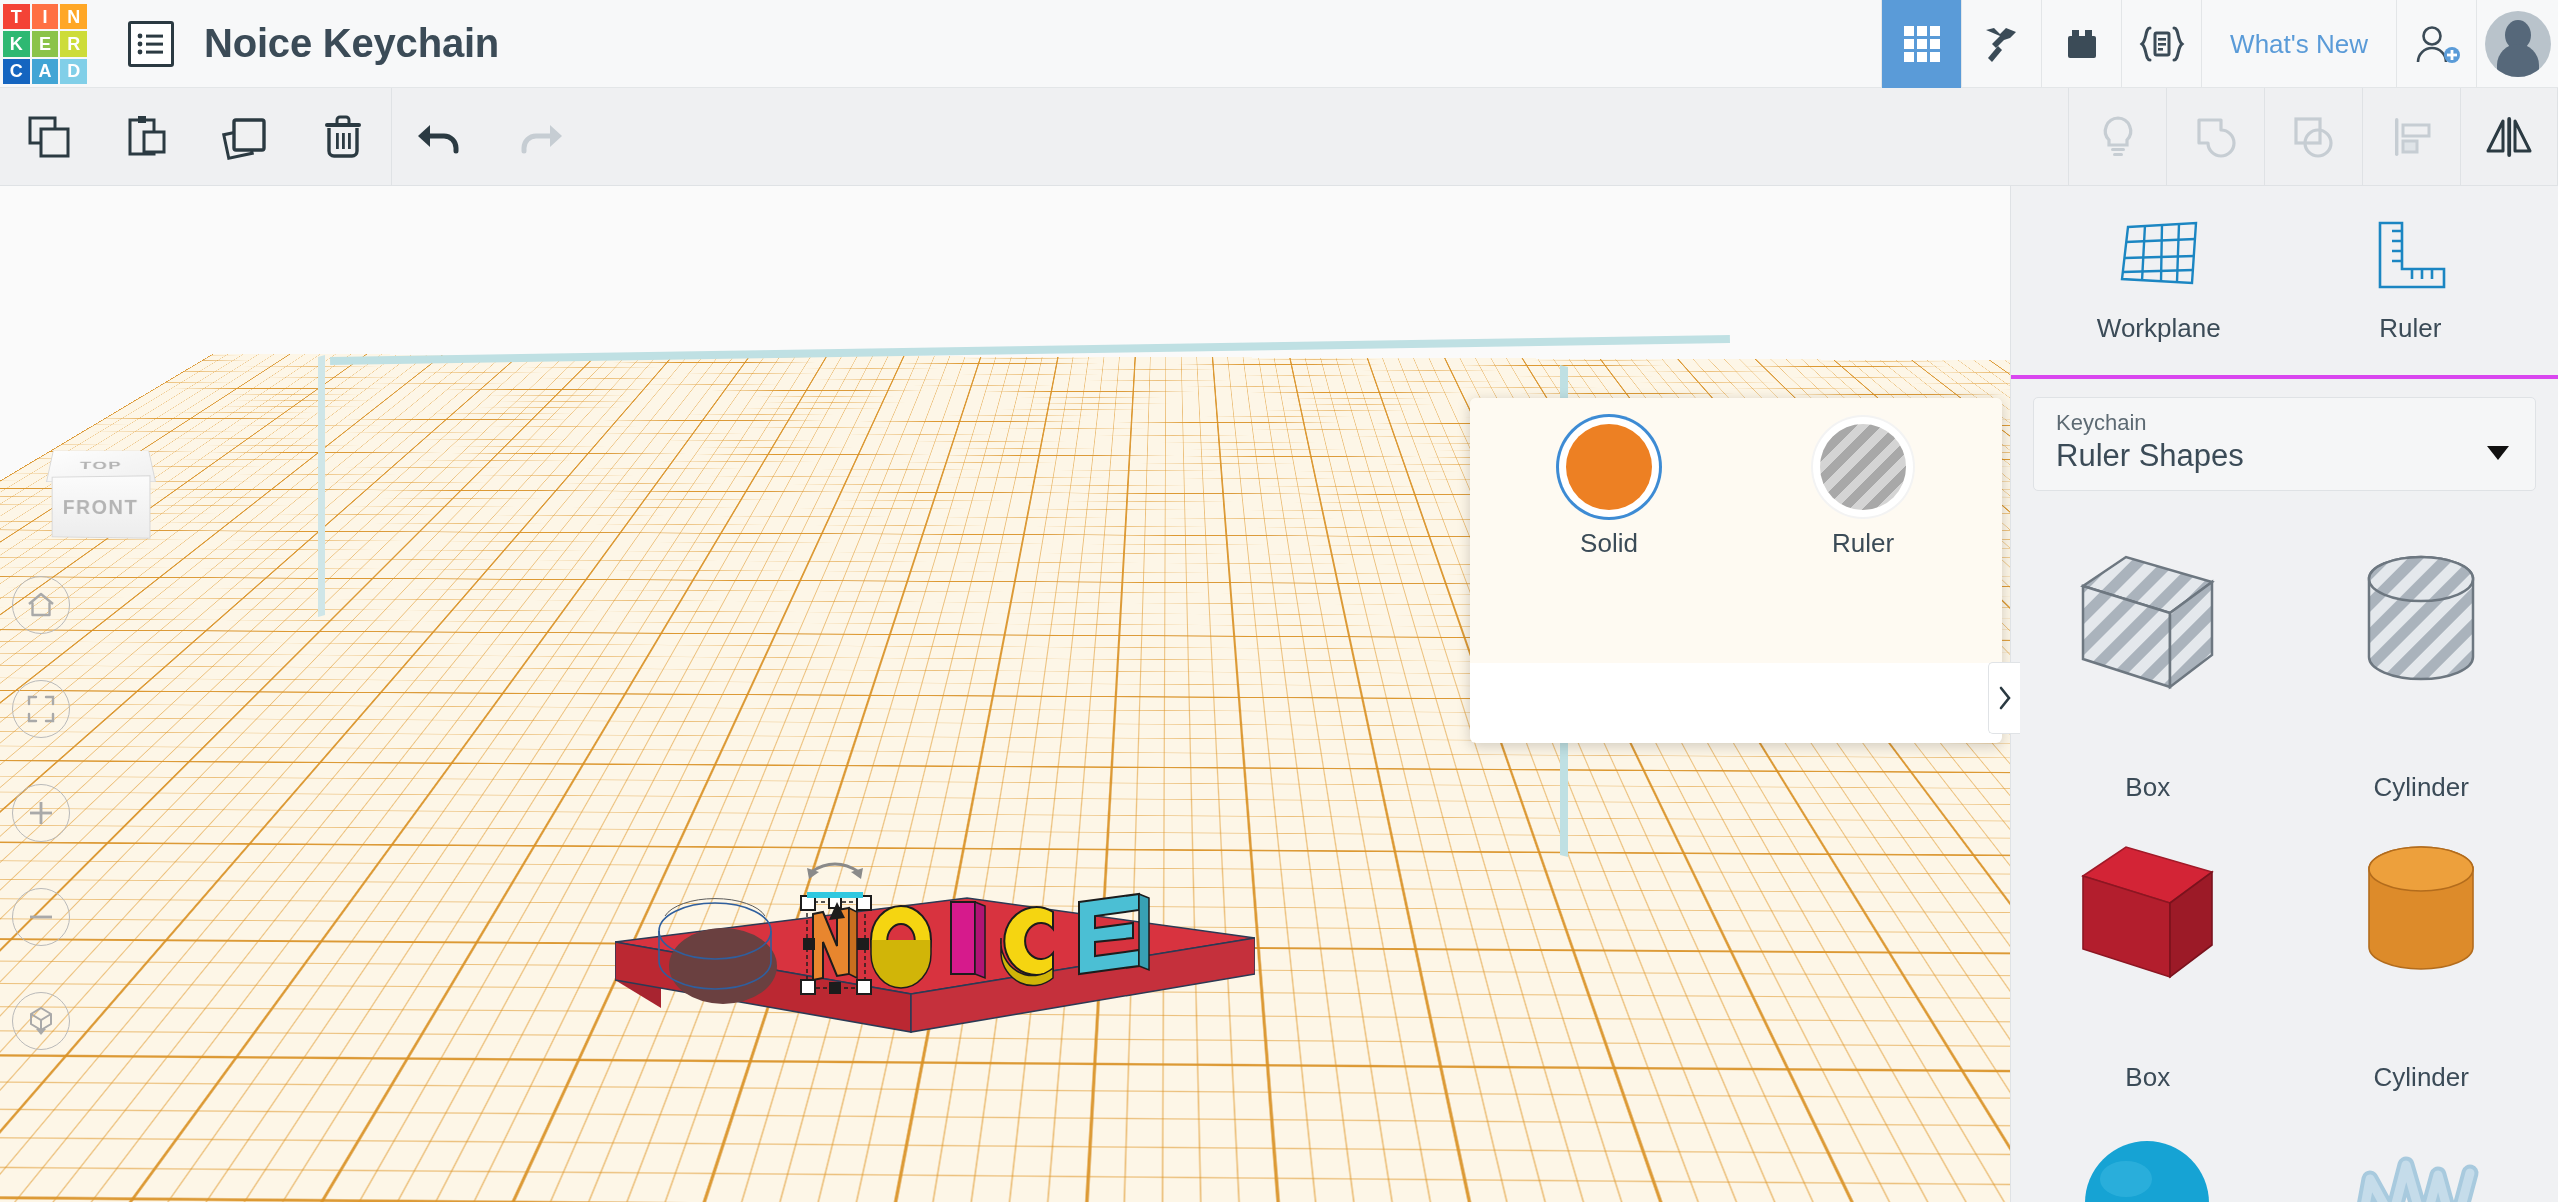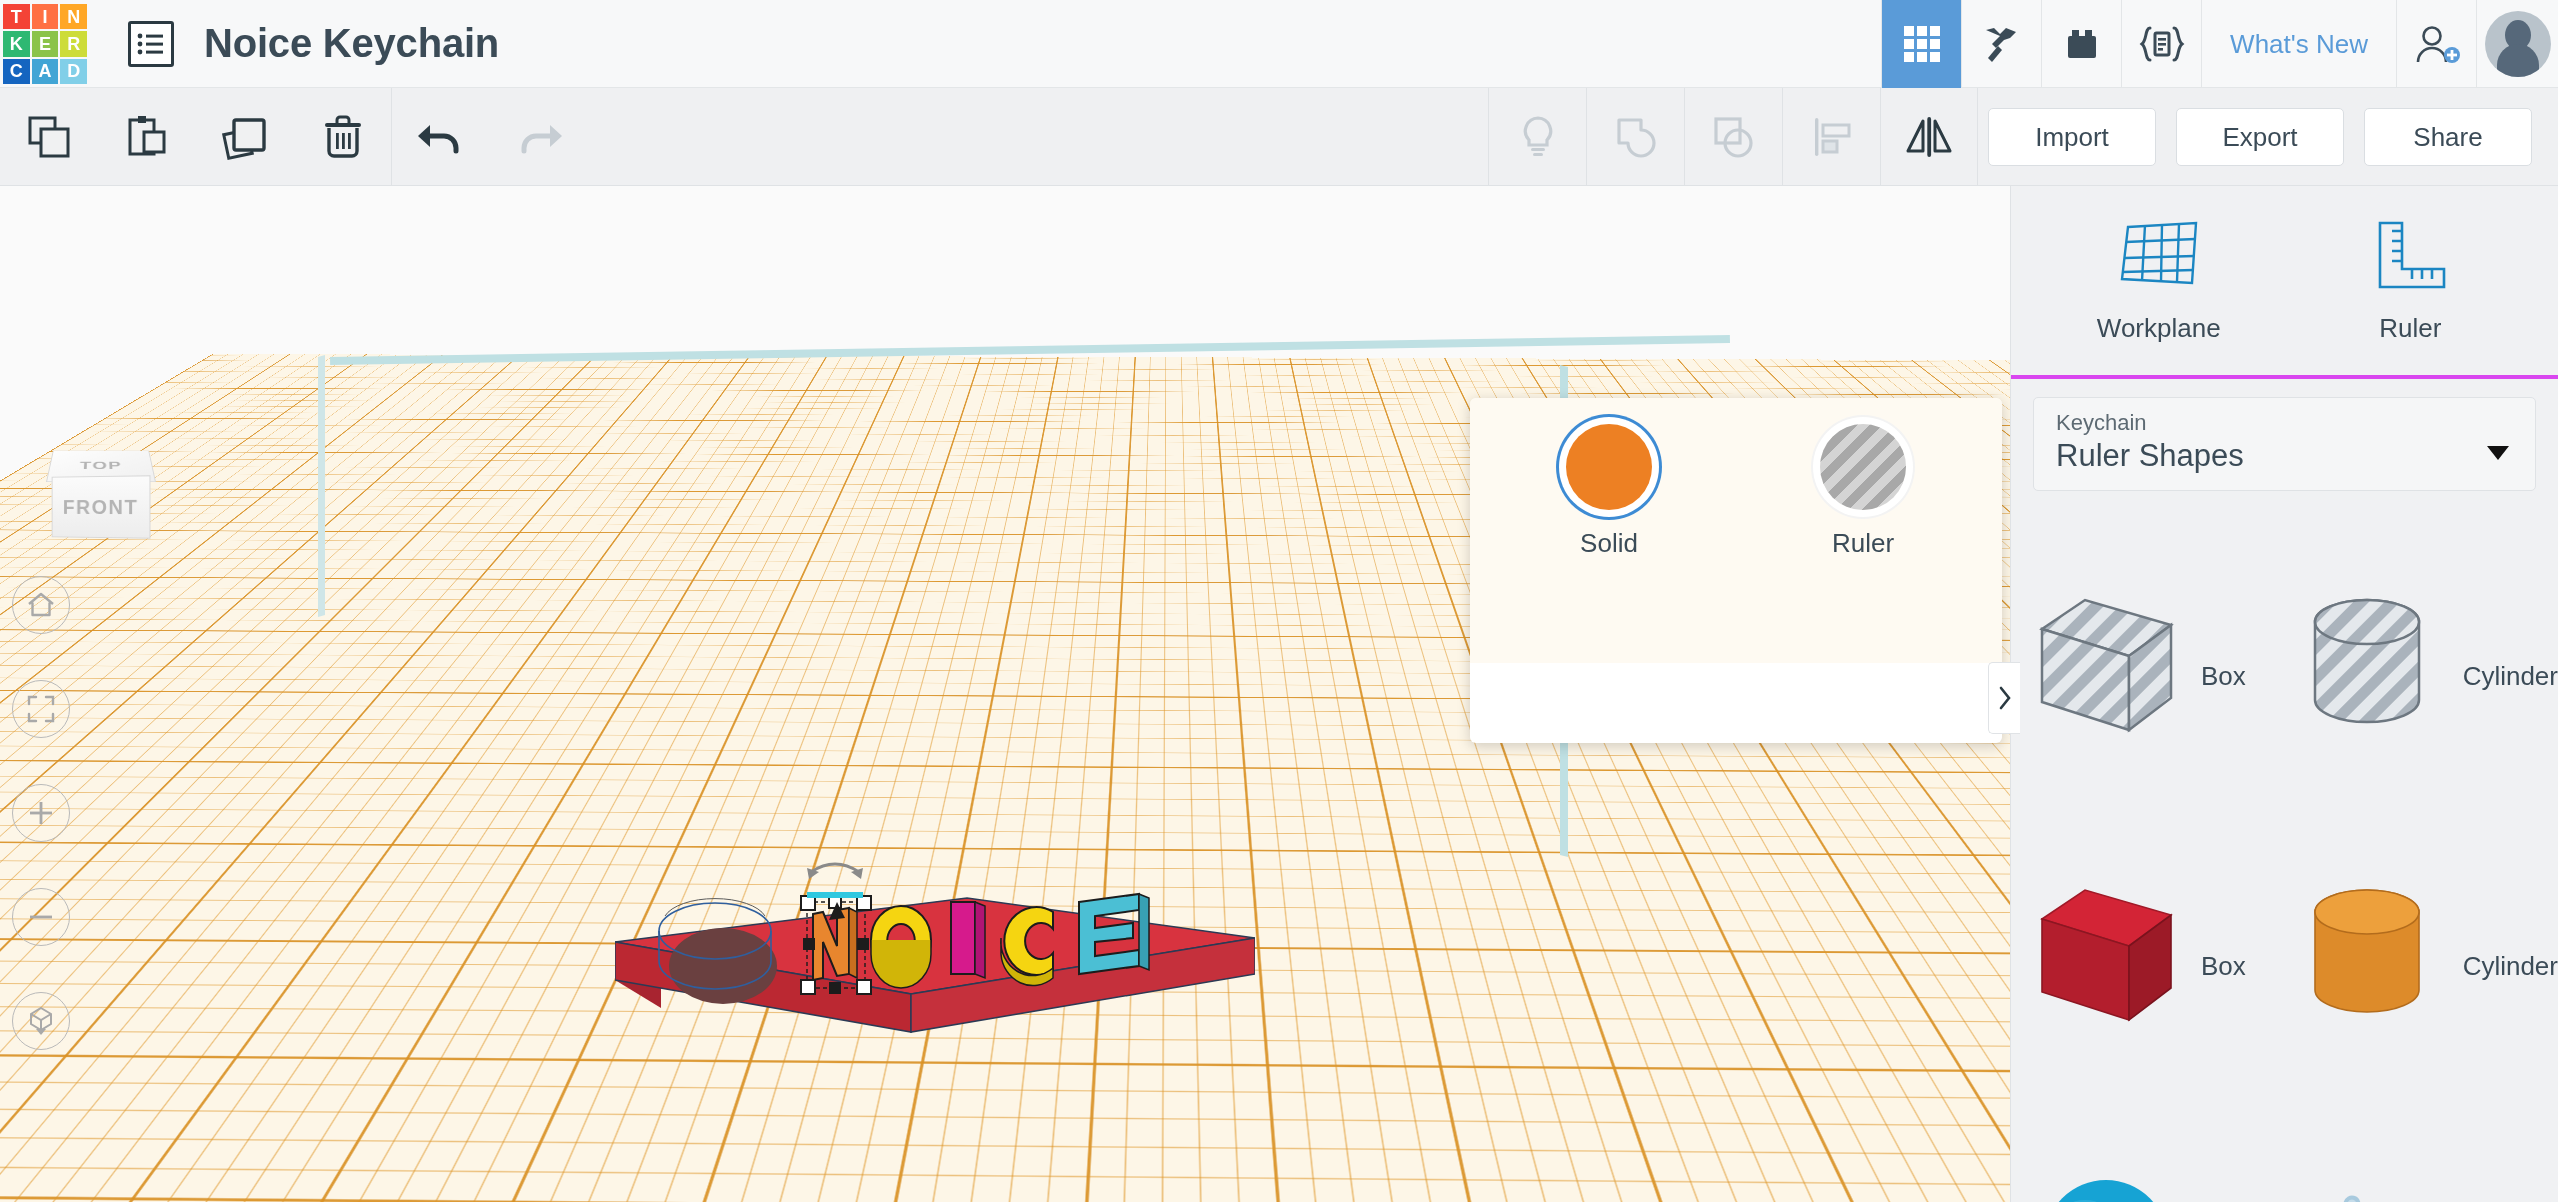--- a/index.html
+++ b/index.html
@@ -260,23 +260,24 @@
   .sb-dd-big { font-size: 31px; color: #3b4b57; margin-top: 2px; }
   .sb-dd-caret { position: absolute; right: 26px; top: 48px; }
   .sb-grid {
     margin-top: 22px;
     display: grid;
     grid-template-columns: 1fr 1fr;
     row-gap: 0;
   }
   .sb-item {
     height: 290px;
-    display: flex; flex-direction: row; align-items: center; justify-content: flex-start;
+    display: flex; flex-direction: column; align-items: center; justify-content: flex-start;
     padding-top: 22px;
     cursor: pointer;
+    gap: 40px;
   }
   .sb-item-label { font-size: 26px; color: #3b4b57; margin-top: 14px; }
   .sb-thumb { width: 190px; height: 190px; display: flex; align-items: center; justify-content: center; }
 </style>
 </head>
 <body>
 
 <div class="topbar">
 
   <div class="logo">
@@ -432,25 +433,20 @@
     </svg>
   </div>
   <div class="tool sep-left sep-right">
     <svg width="54" height="50" viewBox="0 0 54 50">
       <rect x="25.3" y="5" width="3.8" height="40" rx="1.9" fill="#2b3a42"></rect>
       <path d="M21 9 V39 H6 Z" stroke="#2b3a42" stroke-width="3" fill="none" stroke-linejoin="round"></path>
       <path d="M33 9 V39 H48 Z" stroke="#2b3a42" stroke-width="3" fill="none" stroke-linejoin="round"></path>
     </svg>
   </div>
 
-  <div class="tbtn-group">
-    <div class="tbtn">Import</div>
-    <div class="tbtn">Export</div>
-    <div class="tbtn">Share</div>
-  </div>
 </div>
 
 <div class="canvas">
 
   <div class="floor"></div>
   <div class="floor-edge-n"></div>
   <div class="floor-edge-e"></div>
   <div class="floor-edge-w"></div>
 
   <div class="viewcube">

